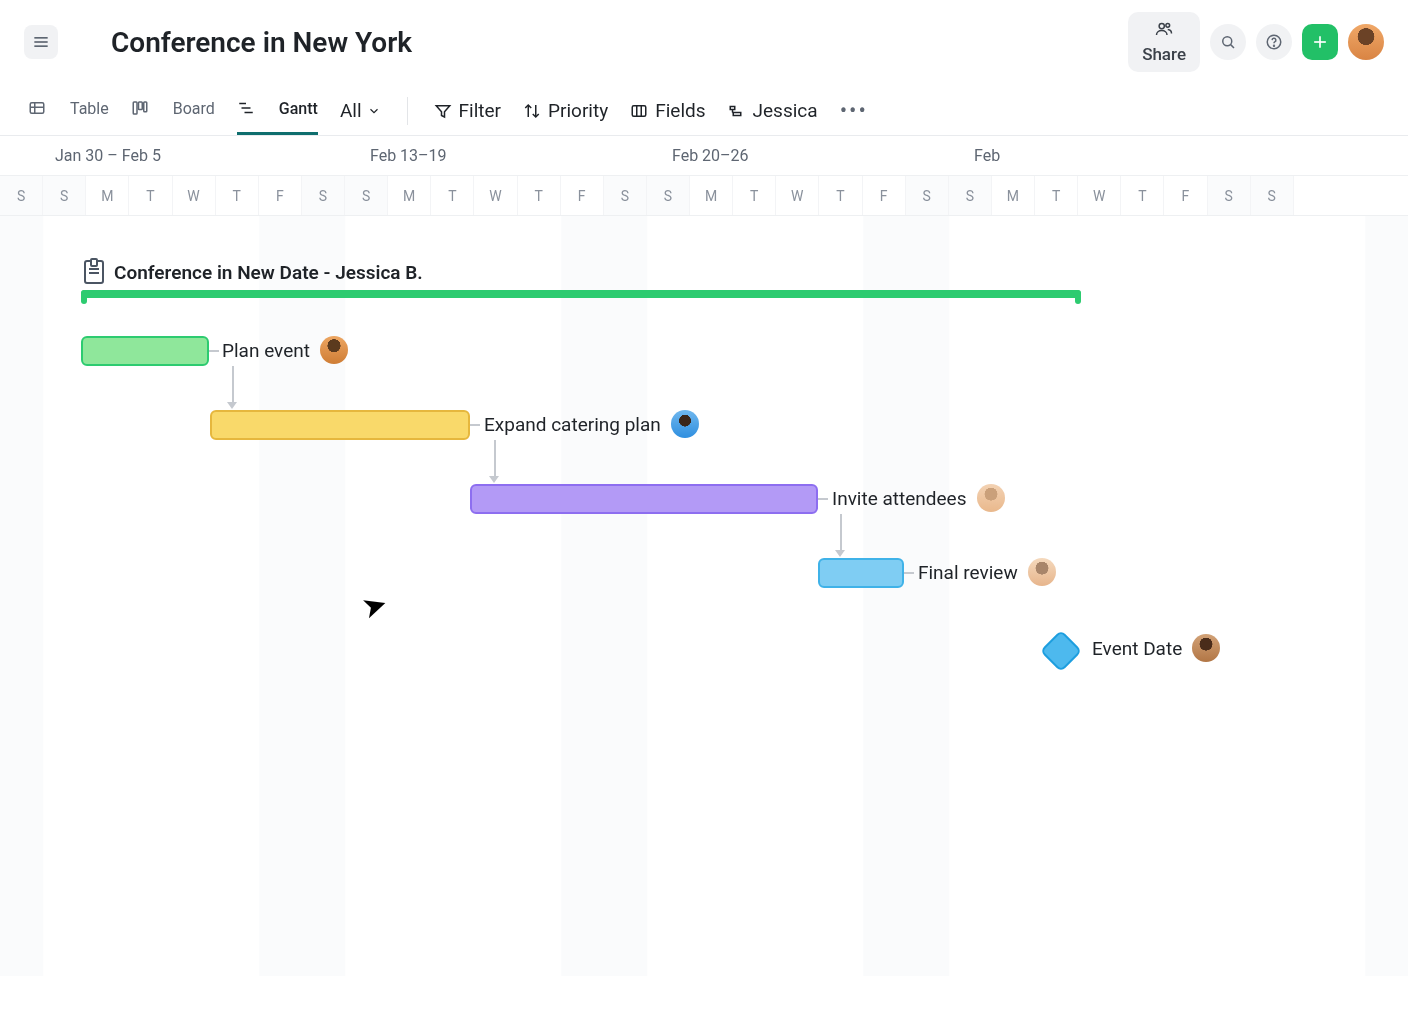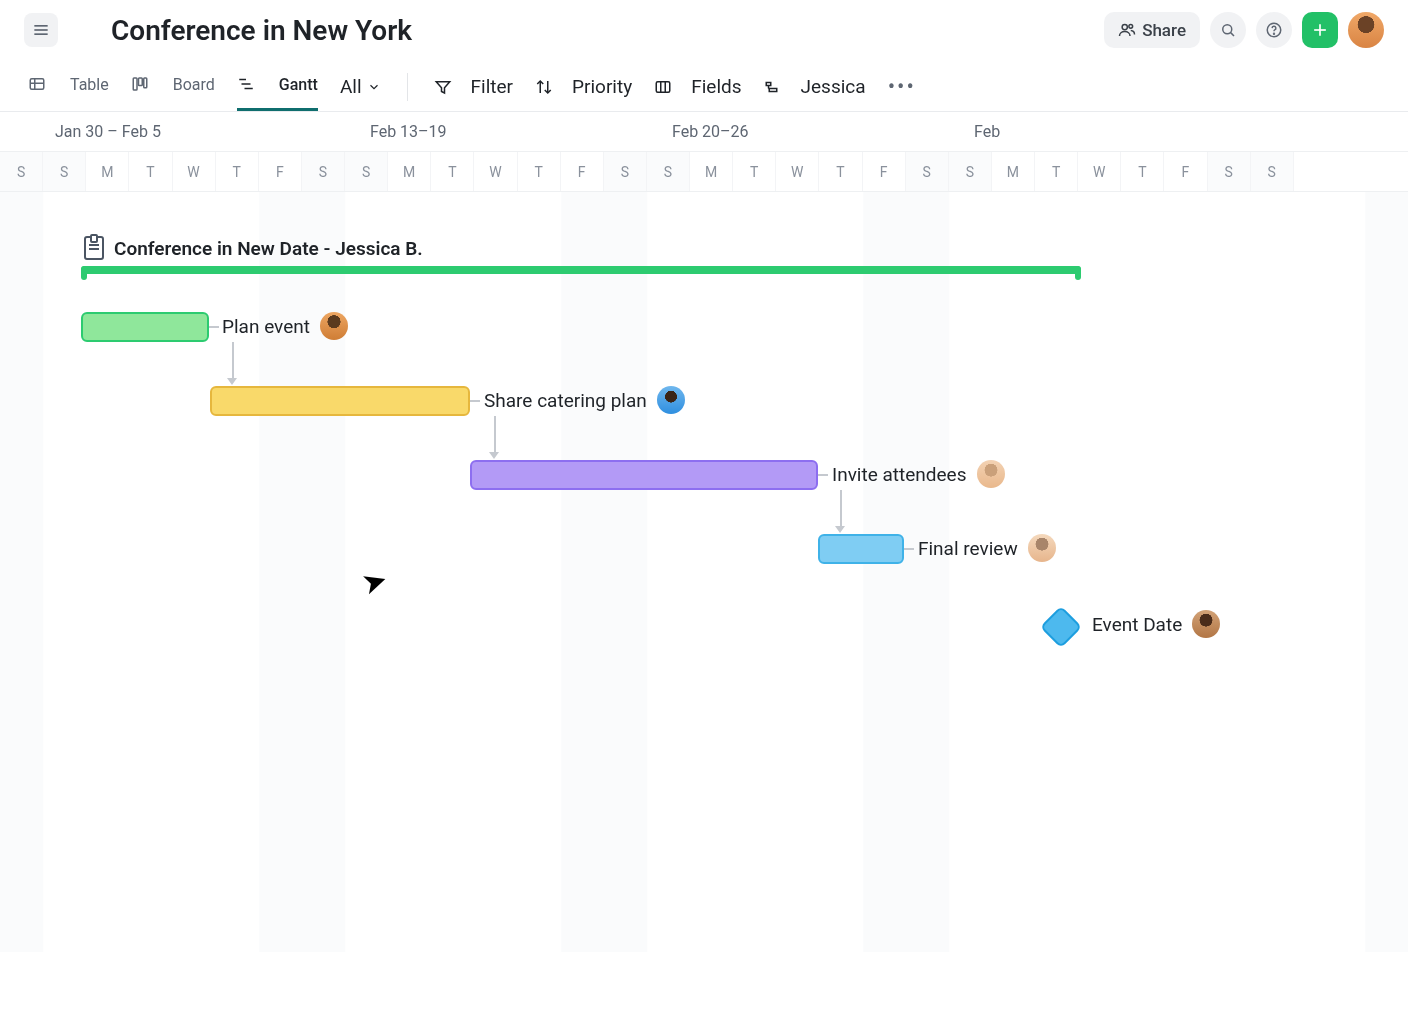--- a/index.html
+++ b/index.html
@@ -29,21 +29,21 @@
   .page-title {
     font-size: 28px;
     font-weight: 600;
     flex: 1;
     margin-left: 37px;
   }
   .header-actions { display:flex; align-items:center; gap:10px; }
   .share-btn {
     display:flex; align-items:center; gap:6px;
     background:#f1f2f4; border-radius:10px;
-    padding:8px 14px; font-size:17px; font-weight:500; color:#3b4149;
+    padding:8px 14px; font-size:17px; font-weight:500; color:#3b4149;flex-direction:column;
   }
   .icon-circle {
     width:36px; height:36px; border-radius:50%;
     background:#f1f2f4;
     display:flex; align-items:center; justify-content:center;
     color:#5e6672;
   }
   .add-btn {
     width:36px; height:36px; border-radius:10px;
     background:#22c067;
@@ -67,21 +67,21 @@
   .tab {
     display:flex; align-items:center; gap:24px;
     color:#5e6672; font-size:16px;
     height:100%;
     border-bottom:3px solid transparent;
     padding-bottom:2px;
   }
   .tab.active { color:#1f2328; border-bottom-color:#0f6e6e; font-weight:500;}
   .dropdown-tab { display:flex; align-items:center; gap:5px; color:#1f2328; font-size:19px;}
   .toolbar-divider { width:1px; height:28px; background:#e3e5e8; margin:0 4px;}
-  .tool-item { display:flex; align-items:center; gap:19px; color:#1f2328; font-size:19px;}
+  .tool-item { display:flex; align-items:center; gap:7px; color:#1f2328; font-size:19px;}
   .more-dots { color:#5e6672; font-size:22px; letter-spacing:2px;}
 
   
   .timeline-weeks {
     display:flex; border-bottom:1px solid #eef0f2;
     height:40px;
   }
   .week-block { width:302px; padding:10px 12px 0 20px; font-size:16px; color:#5e6672; }
   .week-block.first { width:350px; padding-left:55px; }
 
@@ -353,21 +353,21 @@
   <div class="task-label" style="left:222px; top:120px;">
     <span>Plan event</span>
     <span class="small-avatar av1"></span>
   </div>
   <div class="connector-v" style="left:232px; top:150px; height:38px;"></div>
   <div class="connector-arrow" style="left:227px; top:186px;"></div>
 
   <div class="task-bar" style="left:210px; top:194px; width:260px; background:#f9d96a; border-color:#e6b73d;"></div>
   <div class="connector-h" style="left:470px; top:208px;"></div>
   <div class="task-label" style="left:484px; top:194px;">
-    <span>Share catering plan</span>
+    <span>Expand catering plan</span>
     <span class="small-avatar av2"></span>
   </div>
   <div class="connector-v" style="left:494px; top:224px; height:38px;"></div>
   <div class="connector-arrow" style="left:489px; top:260px;"></div>
 
   <div class="task-bar" style="left:470px; top:268px; width:348px; background:#b39af6; border-color:#8d6ef0;"></div>
   <div class="connector-h" style="left:818px; top:282px;"></div>
   <div class="task-label" style="left:832px; top:268px;">
     <span>Invite attendees</span>
     <span class="small-avatar av3"></span>

